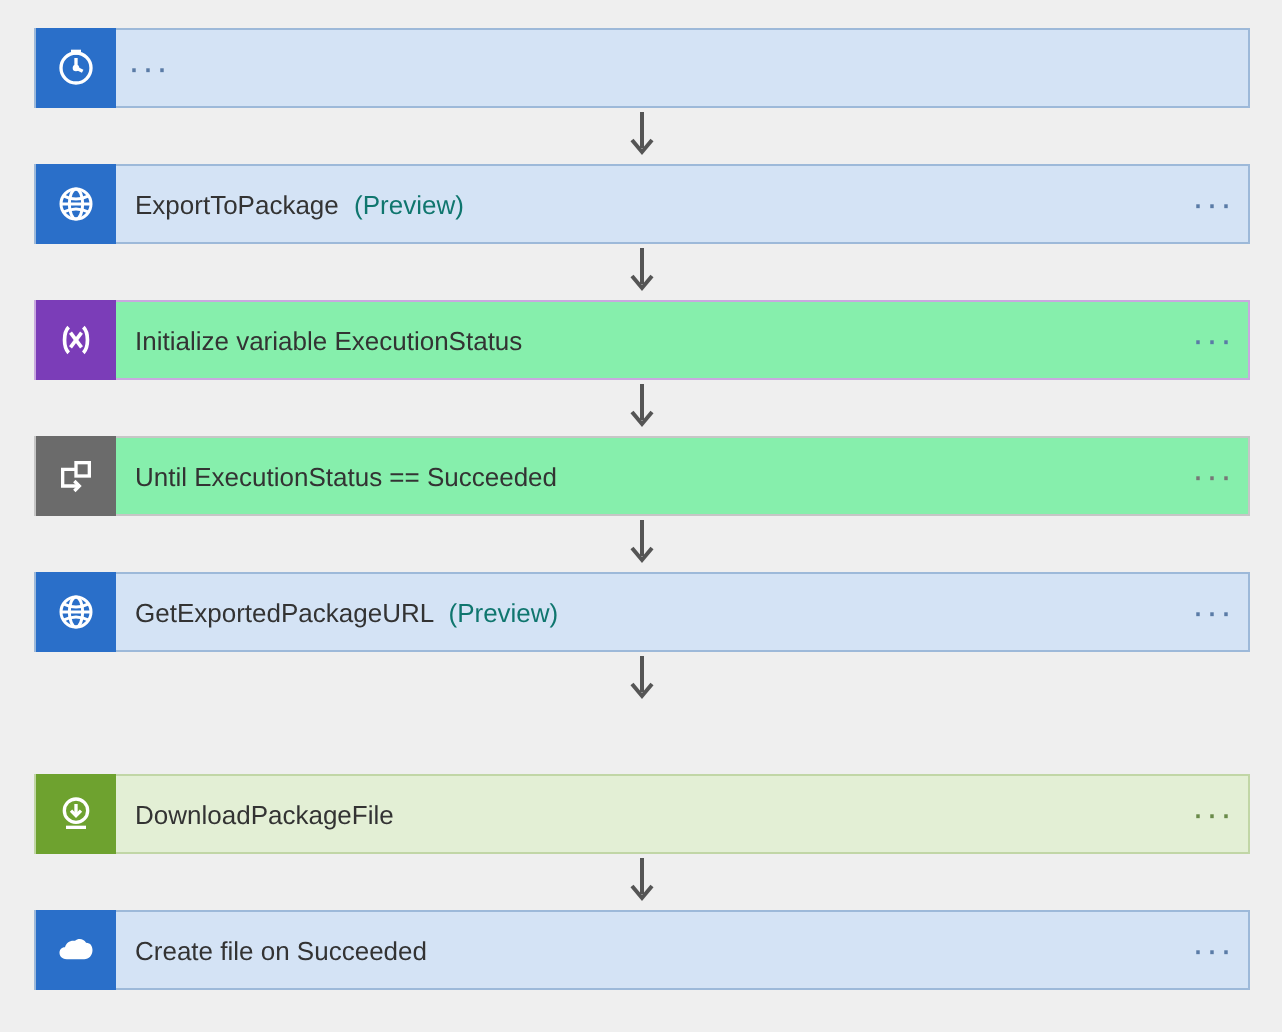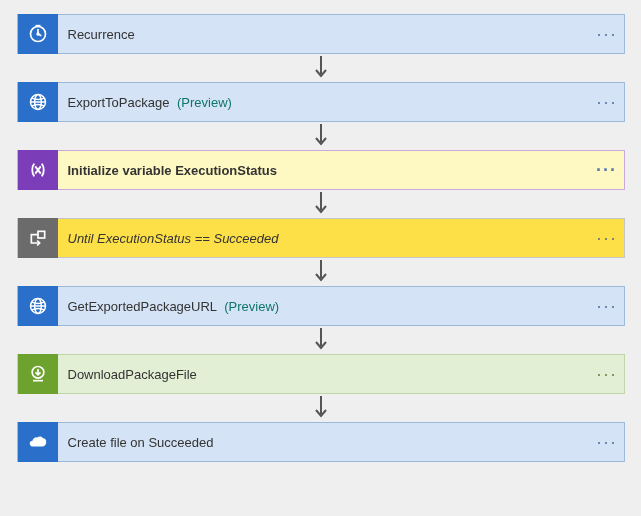--- a/index.html
+++ b/index.html
@@ -51,45 +51,44 @@
     height: 28px;
     display: flex;
     align-items: center;
     justify-content: center;
   }
   .arrow svg { display: block; }
 
   
   .t-blue   { background: #d4e3f5; border-color: #9db9d9; }
   .t-blue .icon { background: #2a6fc9; }
-  .t-purple { background: #fef9c3; border-color: #c9a9df; font-weight: bold; }
+  .t-purple { background: #86efac; border-color: #c9a9df; }
   .t-purple .icon { background: #7b3db8; }
-  .t-gray   { background: #fde047; border-color: #c6c6c6; font-style: italic; }
+  .t-gray   { background: #86efac; border-color: #c6c6c6; }
   .t-gray .icon { background: #6b6b6b; }
   .t-gray .menu { color: #777; }
-  .t-green  { background: #e3efd5; border-color: #c1d6a6; }
+  .t-green  { background: #e3efd5; border-color: #c1d6a6; margin-top: 33px; }
   .t-green .icon { background: #6ea22f; }
   .t-green .menu { color: #6a8a4a; }
 </style>
 </head>
 <body>
 
 <div class="flow" id="flow">
     <div class="step t-blue">
       <div class="icon">
         <svg width="20" height="20" viewBox="0 0 24 24" fill="none" stroke="white" stroke-width="2">
           <circle cx="12" cy="12" r="9"></circle>
           <circle cx="12" cy="12" r="1" fill="white"></circle>
           <line x1="12" y1="12" x2="12" y2="6"></line>
           <line x1="12" y1="12" x2="16" y2="14"></line>
           <line x1="12" y1="4" x2="12" y2="2"></line>
           <line x1="9" y1="2" x2="15" y2="2"></line>
         </svg>
       </div>
-      <div class="label"><span>Recurrence</span></div>
       <div class="menu">···</div>
     </div>
     <div class="arrow">
       <svg width="18" height="26" viewBox="0 0 18 26">
         <line x1="9" y1="1" x2="9" y2="19" stroke="#555" stroke-width="2"></line>
         <polyline points="4,15 9,21 14,15" fill="none" stroke="#555" stroke-width="2"></polyline>
       </svg>
     </div>
     <div class="step t-blue">
       <div class="icon">

